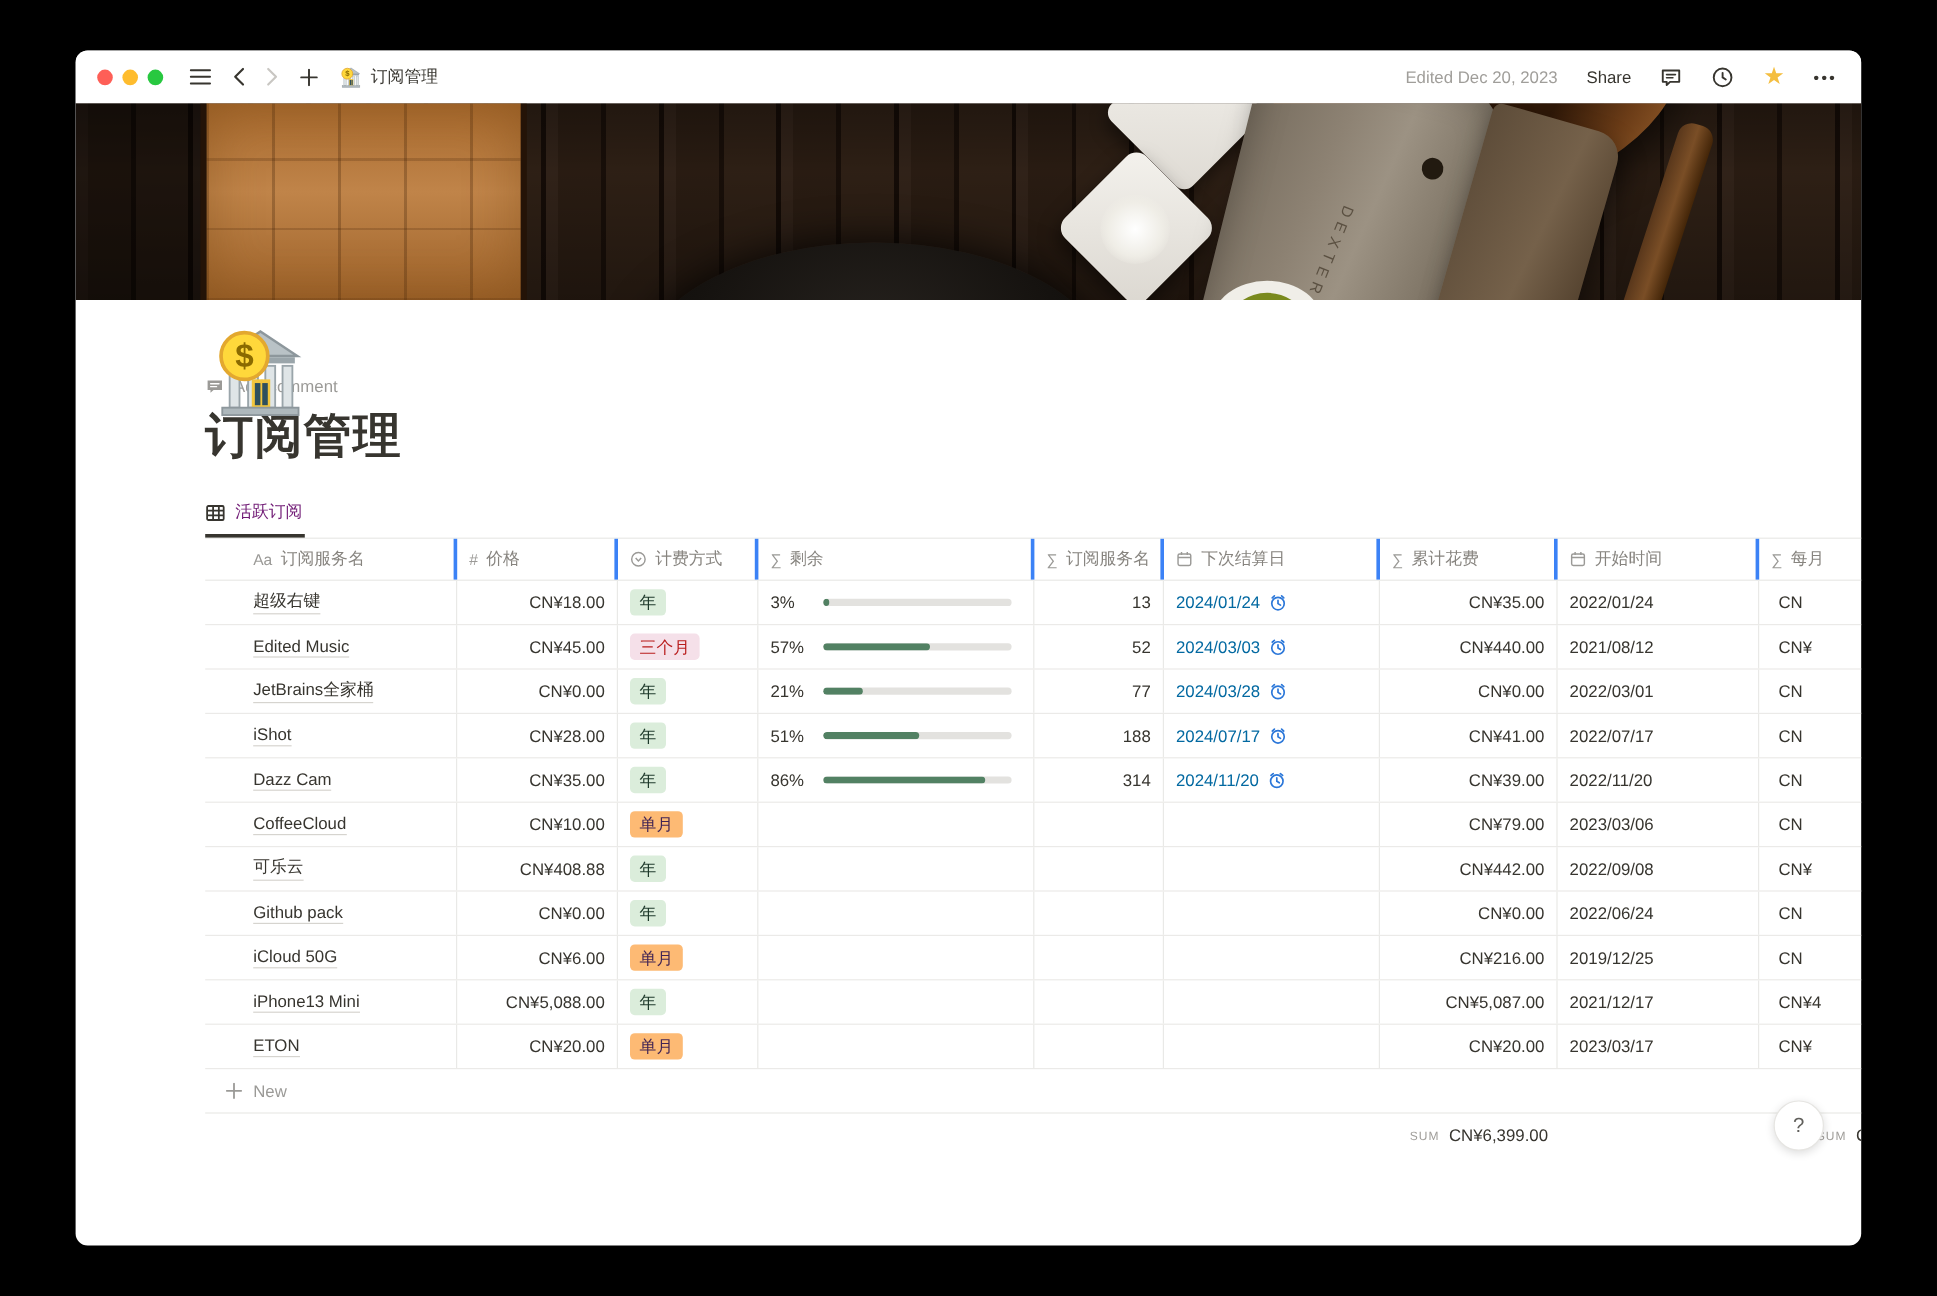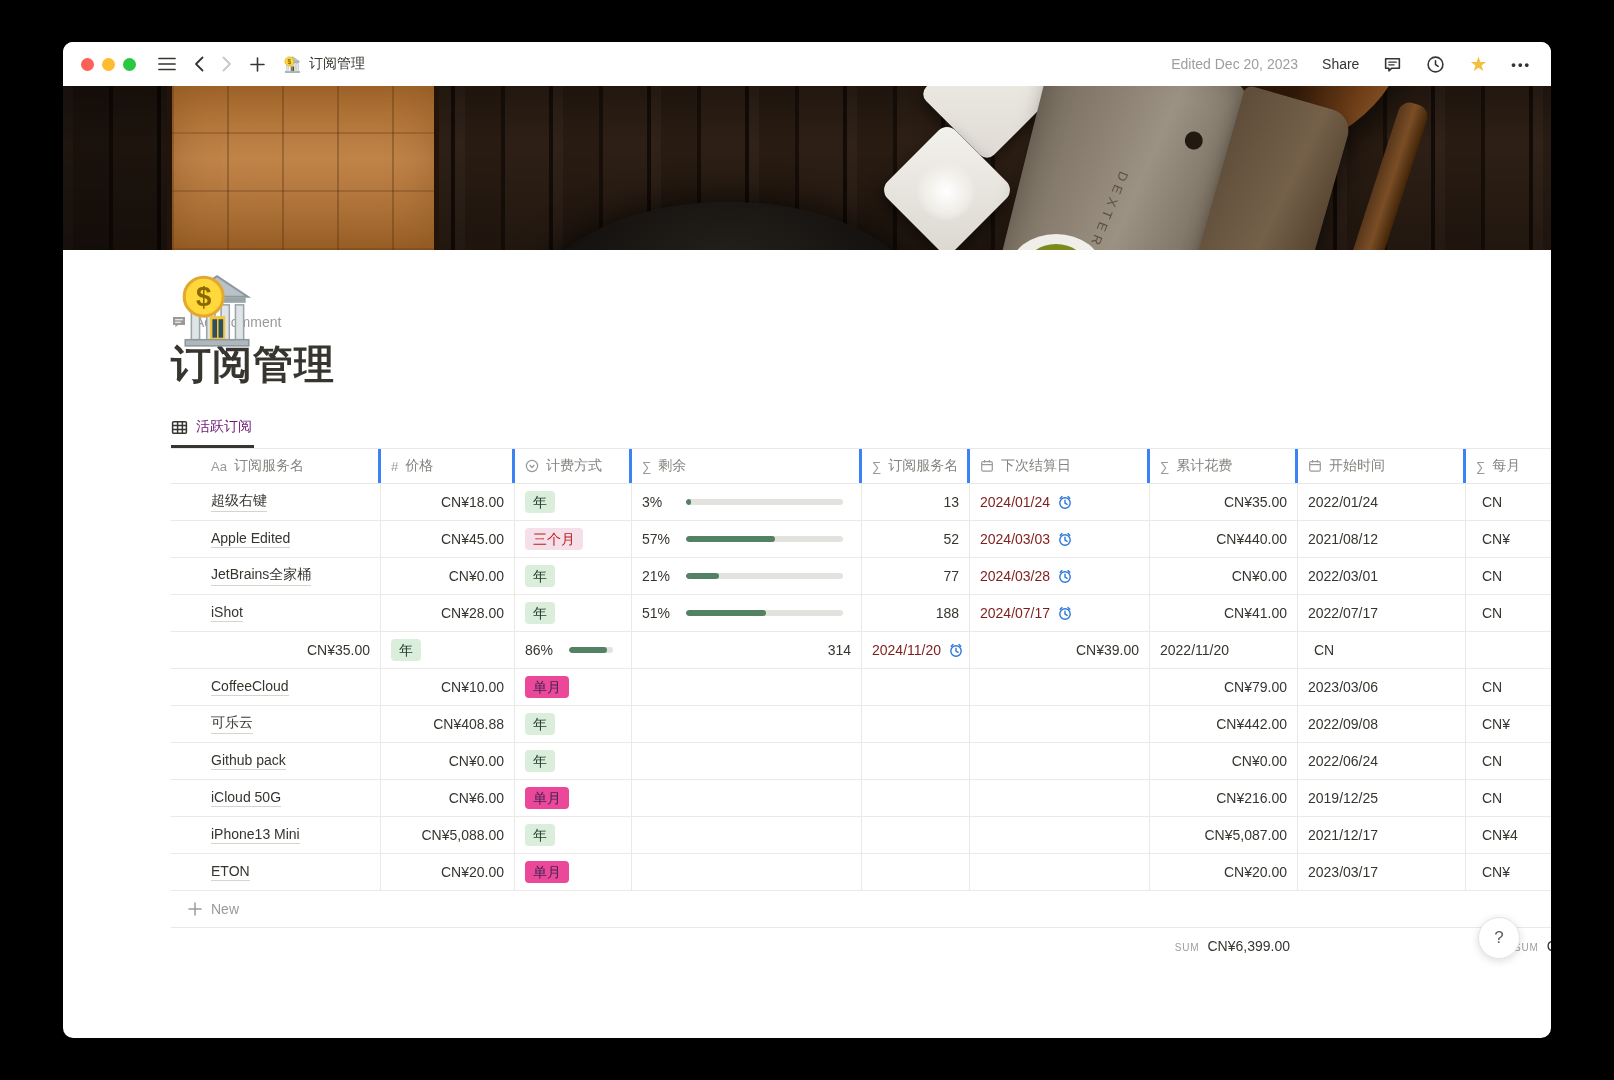--- a/index.html
+++ b/index.html
@@ -84,26 +84,26 @@
   .hcell .hicon { color:#9B9A97; font-size:13px; flex:none; display:flex; align-items:center; }
   .sigma { font-size:14px; }
   .row { height:37px; border-bottom:1px solid #EBEAE8; }
   .cell { display:flex; align-items:center; padding:0 10px; border-right:1px solid #E9E9E7; overflow:hidden; white-space:nowrap; }
   .c-name { padding-left:40px; }
   .name { font-weight:500; border-bottom:1px solid #D6D4CF; padding-bottom:1px; }
   .num { justify-content:flex-end; }
   .tag { padding:2px 8px; border-radius:4px; font-size:14px; line-height:18px; }
   .tag-green  { background:#DBEDDB; color:#1C3829; }
   .tag-pink   { background:#F5E0E9; color:#b91c1c; }
-  .tag-purple { background:#ec4899; color:#412454; }
+  .tag-purple { background:#fdba74; color:#412454; }
   .remain-inner { display:flex; align-items:center; gap:10px; width:100%; padding-right:8px; }
   .pct { min-width:34px; }
   .bar { flex:1; height:6px; border-radius:3px; background:#E3E2DF; overflow:hidden; }
   .fill { display:block; height:6px; border-radius:3px; background:#528163; }
-  .next-wrap { display:flex; align-items:center; gap:7px; color:#7f1d1d; }
+  .next-wrap { display:flex; align-items:center; gap:7px; color:#0369a1; }
   .c-monthly { padding-left:16px; }
 
   .new-row { height:37px; display:flex; align-items:center; gap:9px; color:#9B9A97; border-bottom:1px solid #E9E9E7; padding-left:17px; }
   .sum-row { height:36px; align-items:center; }
   .sum-cell { display:flex; align-items:center; justify-content:flex-end; gap:8px; padding:0 8px; }
   .sum-cell.left { justify-content:flex-start; padding-left:16px; }
   .sum-label { font-size:10px; letter-spacing:.8px; color:#A09E9A; text-transform:uppercase; padding-top:3px;margin-left:32px; }
   .sum-value { font-size:14px; color:#37352F; }
 
   .help { position:absolute; right:31px; top:875px; width:42px; height:42px; border-radius:50%; background:#fff;
@@ -325,21 +325,21 @@
                   </svg>
       </span>
     </div>
     <div class="cell num c-spent">CN¥35.00</div>
     <div class="cell c-start">2022/01/24</div>
     <div class="cell c-monthly">CN</div>
   </div>
 
   <div class="grid-row row">
     <div class="cell c-name">
-                <span class="name">Apple Edited</span>
+                <span class="name">Edited Music</span>
               </div>
     <div class="cell num c-price">CN¥45.00</div>
     <div class="cell">
                 <span class="tag tag-pink">三个月</span>
               </div>
     <div class="cell">
       <span class="remain-inner">
         <span class="pct">57%</span>
         <span class="bar">
                     <span class="fill" style="width: 57%;"></span>
@@ -426,20 +426,23 @@
                     </g>
                   </svg>
       </span>
     </div>
     <div class="cell num c-spent">CN¥41.00</div>
     <div class="cell c-start">2022/07/17</div>
     <div class="cell c-monthly">CN</div>
   </div>
 
   <div class="grid-row row">
+    <div class="cell c-name">
+                <span class="name">Dazz Cam</span>
+              </div>
     <div class="cell num c-price">CN¥35.00</div>
     <div class="cell">
                 <span class="tag tag-green">年</span>
               </div>
     <div class="cell">
       <span class="remain-inner">
         <span class="pct">86%</span>
         <span class="bar">
                     <span class="fill" style="width: 86%;"></span>
                   </span>

